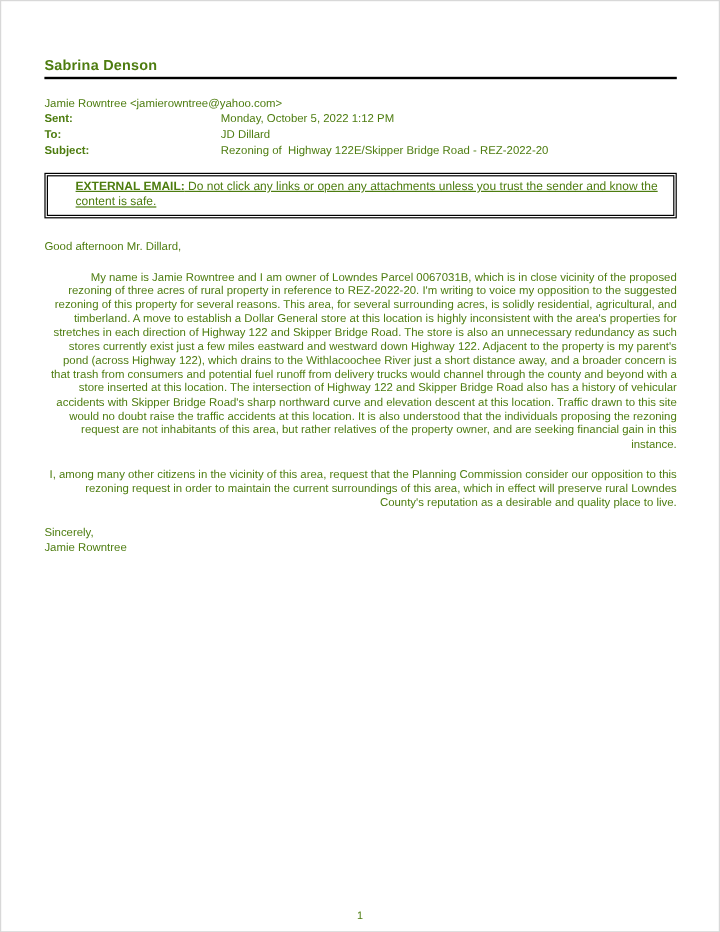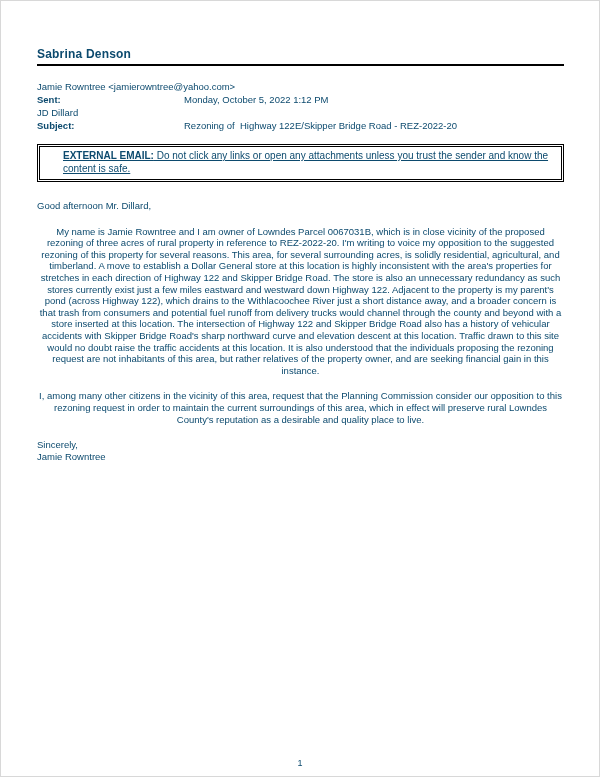--- a/index.html
+++ b/index.html
@@ -8,21 +8,21 @@
     background: #ffffff;
   }
   .page {
     position: relative;
     width: 600px;
     height: 777px;
     box-sizing: border-box;
     background: #ffffff;
     border: 1px solid #d8d8d8;
     font-family: "Liberation Sans", sans-serif;
-    color: #0c4a6e;
+    color: #4d7c0f;
     padding: 46px 35px 0 36px;
     overflow: hidden;
   }
   .recipient-name {
     font-size: 12px;
     font-weight: bold;
     letter-spacing: 0.2px;
     margin: 0 0 3px 0;
   }
   .header-rule {
@@ -57,21 +57,21 @@
   }
   .body-text {
     font-size: 9.5px;
     line-height: 11.6px;
   }
   .greeting {
     margin-top: 18px;
   }
   .paragraph {
     margin-top: 14px;
-    text-align: center;
+    text-align: right;
   }
   .closing {
     margin-top: 14px;
   }
   .signature {
     margin-top: 0;
   }
   .page-number {
     position: absolute;
     bottom: 8px;
@@ -92,20 +92,21 @@
 
   <div>
     <div class="field-row">
       <span class="field-value">Jamie Rowntree &lt;jamierowntree@yahoo.com&gt;</span>
     </div>
     <div class="field-row">
       <span class="field-label">Sent:</span>
       <span class="field-value">Monday, October 5, 2022 1:12 PM</span>
     </div>
     <div class="field-row">
+      <span class="field-label">To:</span>
       <span class="field-value">JD Dillard</span>
     </div>
     <div class="field-row">
       <span class="field-label">Subject:</span>
       <span class="field-value">Rezoning of  Highway 122E/Skipper Bridge Road - REZ-2022-20</span>
     </div>
   </div>
 
   <div class="warning-box">
     <span class="warning-prefix">EXTERNAL EMAIL:</span><span> Do not click any links or open any attachments unless you trust the sender and know the content is safe.</span>

